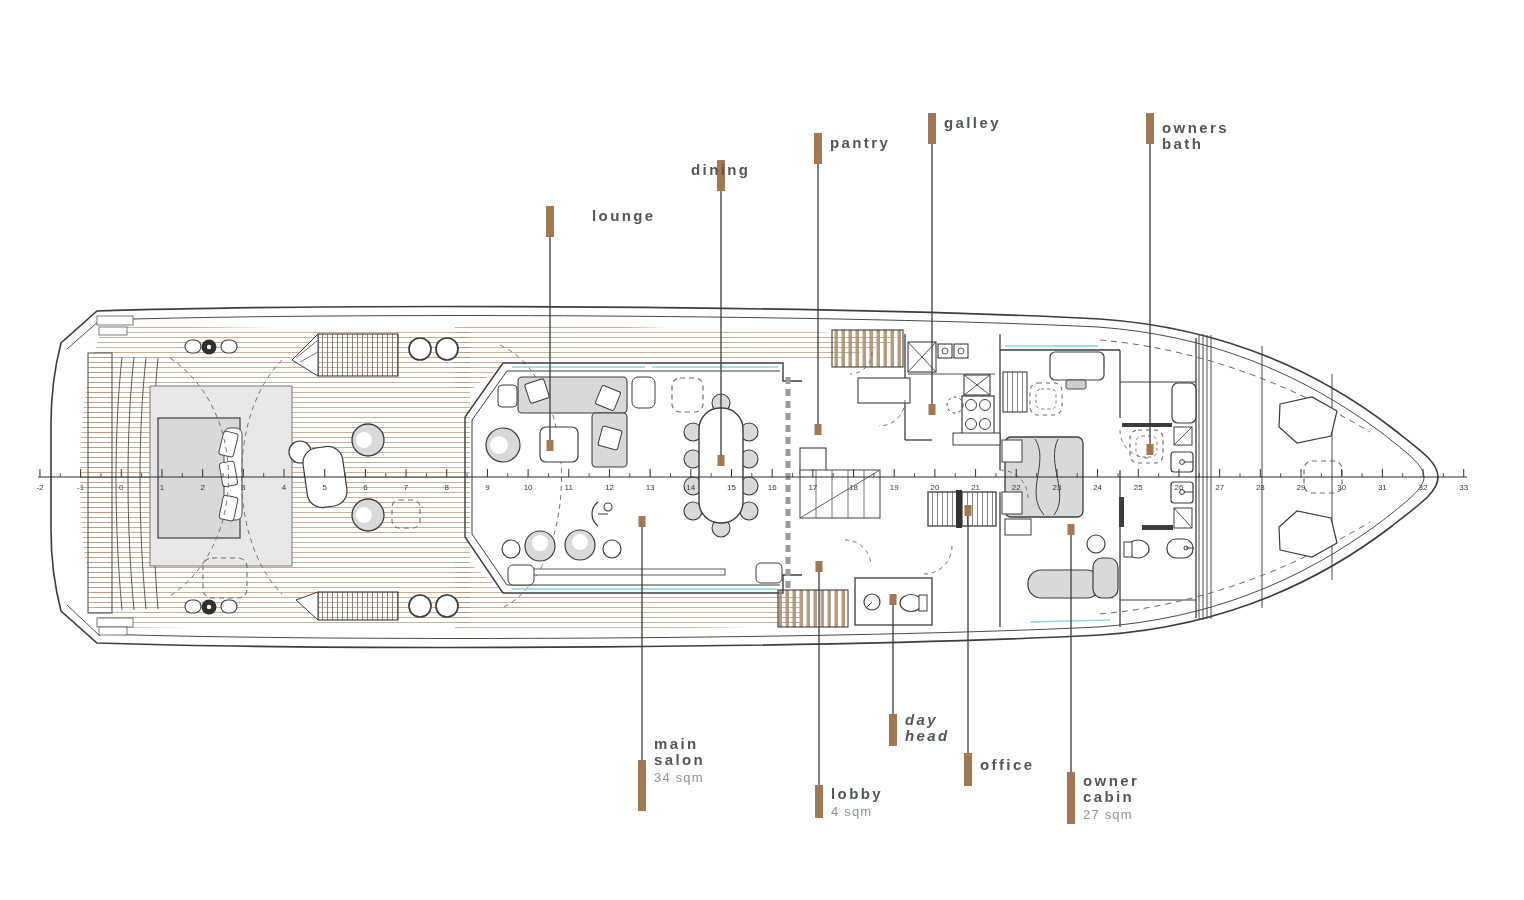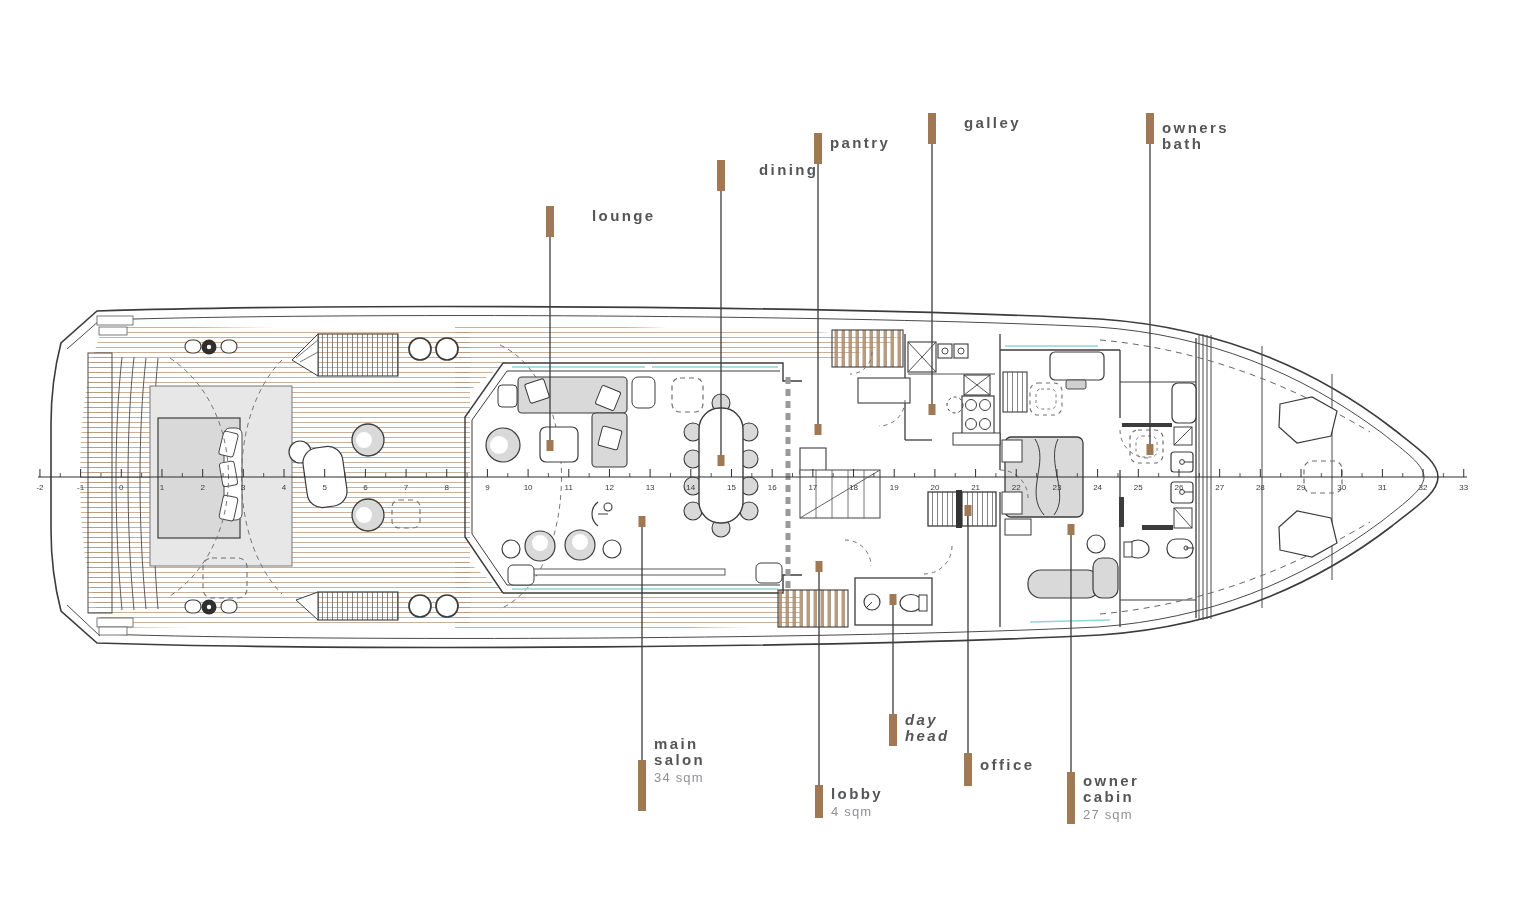--- a/index.html
+++ b/index.html
@@ -425,29 +425,29 @@
         <rect x="1067.5" y="524" width="7" height="11" fill="#a07854"></rect>
       </g>
 </svg>
 
 <div id="labels">
       <div class="room-tick" style="left: 546px; top: 206px; width: 8px; height: 31px;"></div>
       <div class="room-label" style="left: 592px; top: 208px;">
         <div class="rl-line">lounge</div>
       </div>
       <div class="room-tick" style="left: 717px; top: 160px; width: 8px; height: 31px;"></div>
-      <div class="room-label" style="left: 759px; top: 162px;">
+      <div class="room-label" style="left: 691px; top: 162px;">
         <div class="rl-line">dining</div>
       </div>
       <div class="room-tick" style="left: 814px; top: 133px; width: 8px; height: 31px;"></div>
       <div class="room-label" style="left: 830px; top: 135px;">
         <div class="rl-line">pantry</div>
       </div>
       <div class="room-tick" style="left: 928px; top: 113px; width: 8px; height: 31px;"></div>
-      <div class="room-label" style="left: 964px; top: 115px;">
+      <div class="room-label" style="left: 944px; top: 115px;">
         <div class="rl-line">galley</div>
       </div>
       <div class="room-tick" style="left: 1146px; top: 113px; width: 8px; height: 31px;"></div>
       <div class="room-label" style="left: 1162px; top: 120px;">
         <div class="rl-line">owners</div>
         <div class="rl-line">bath</div>
       </div>
       <div class="room-tick" style="left: 638px; top: 760px; width: 8px; height: 51px;"></div>
       <div class="room-label" style="left: 654px; top: 736px;">
         <div class="rl-line">main</div>

